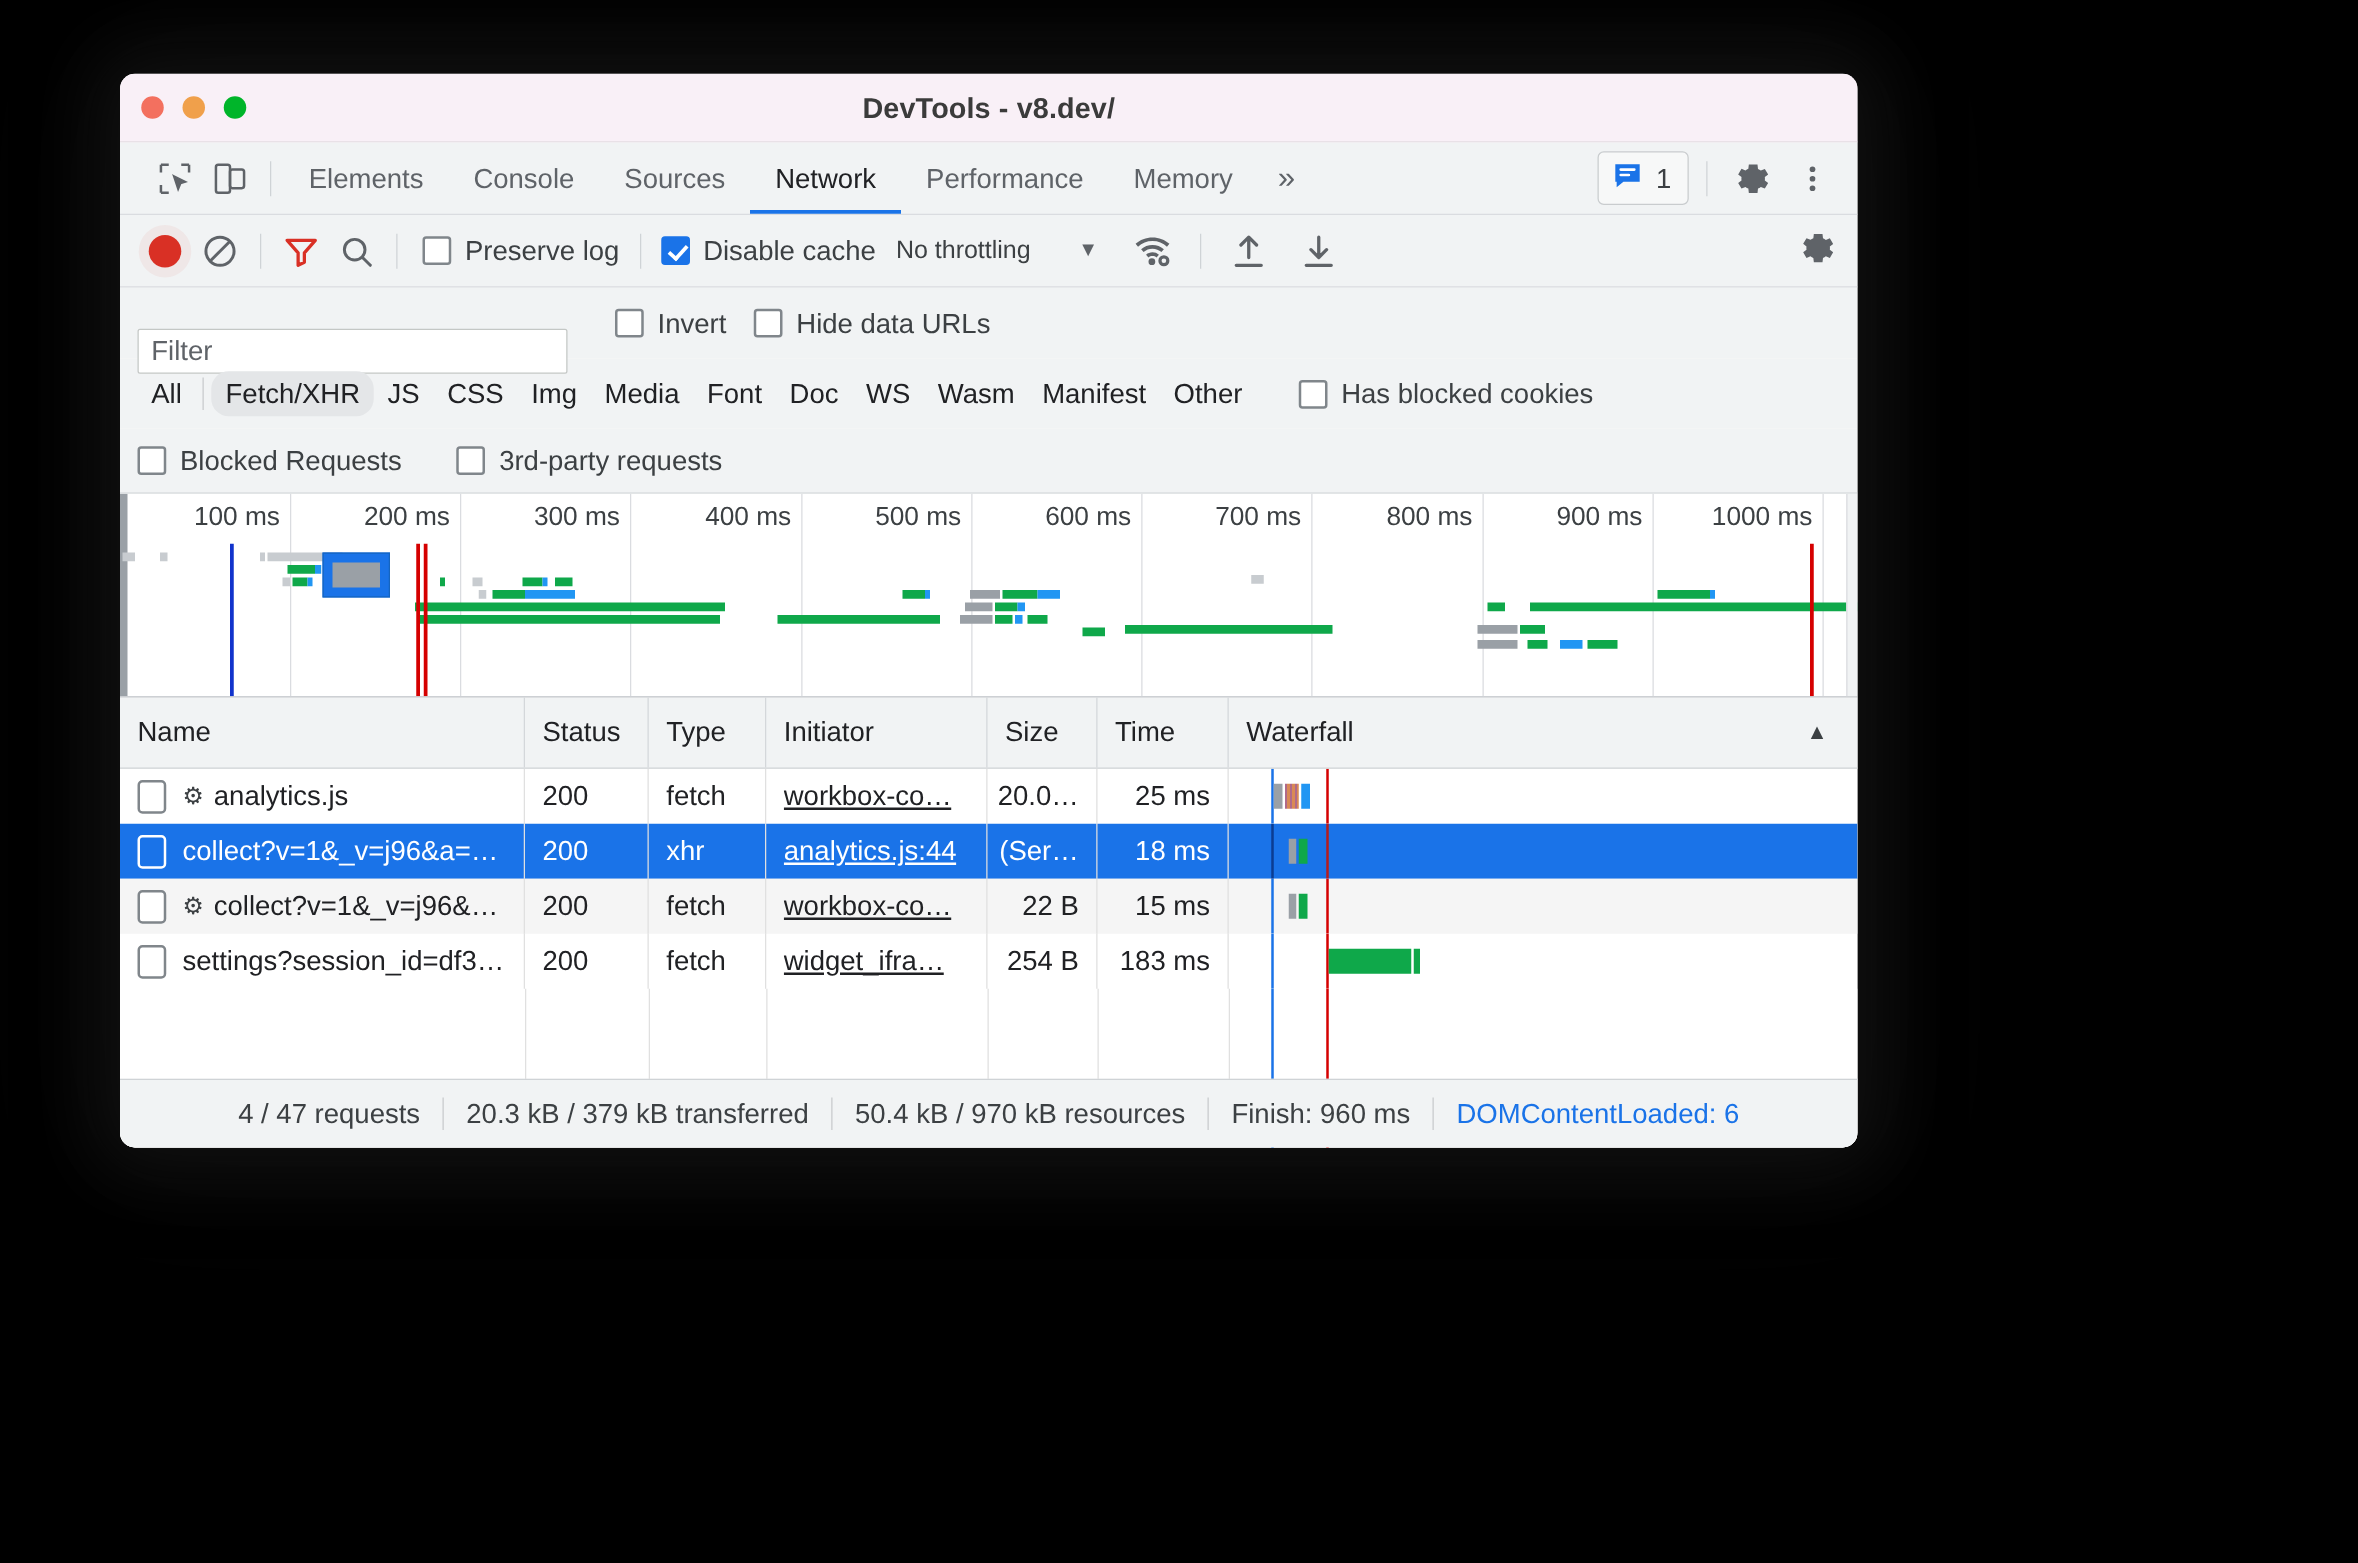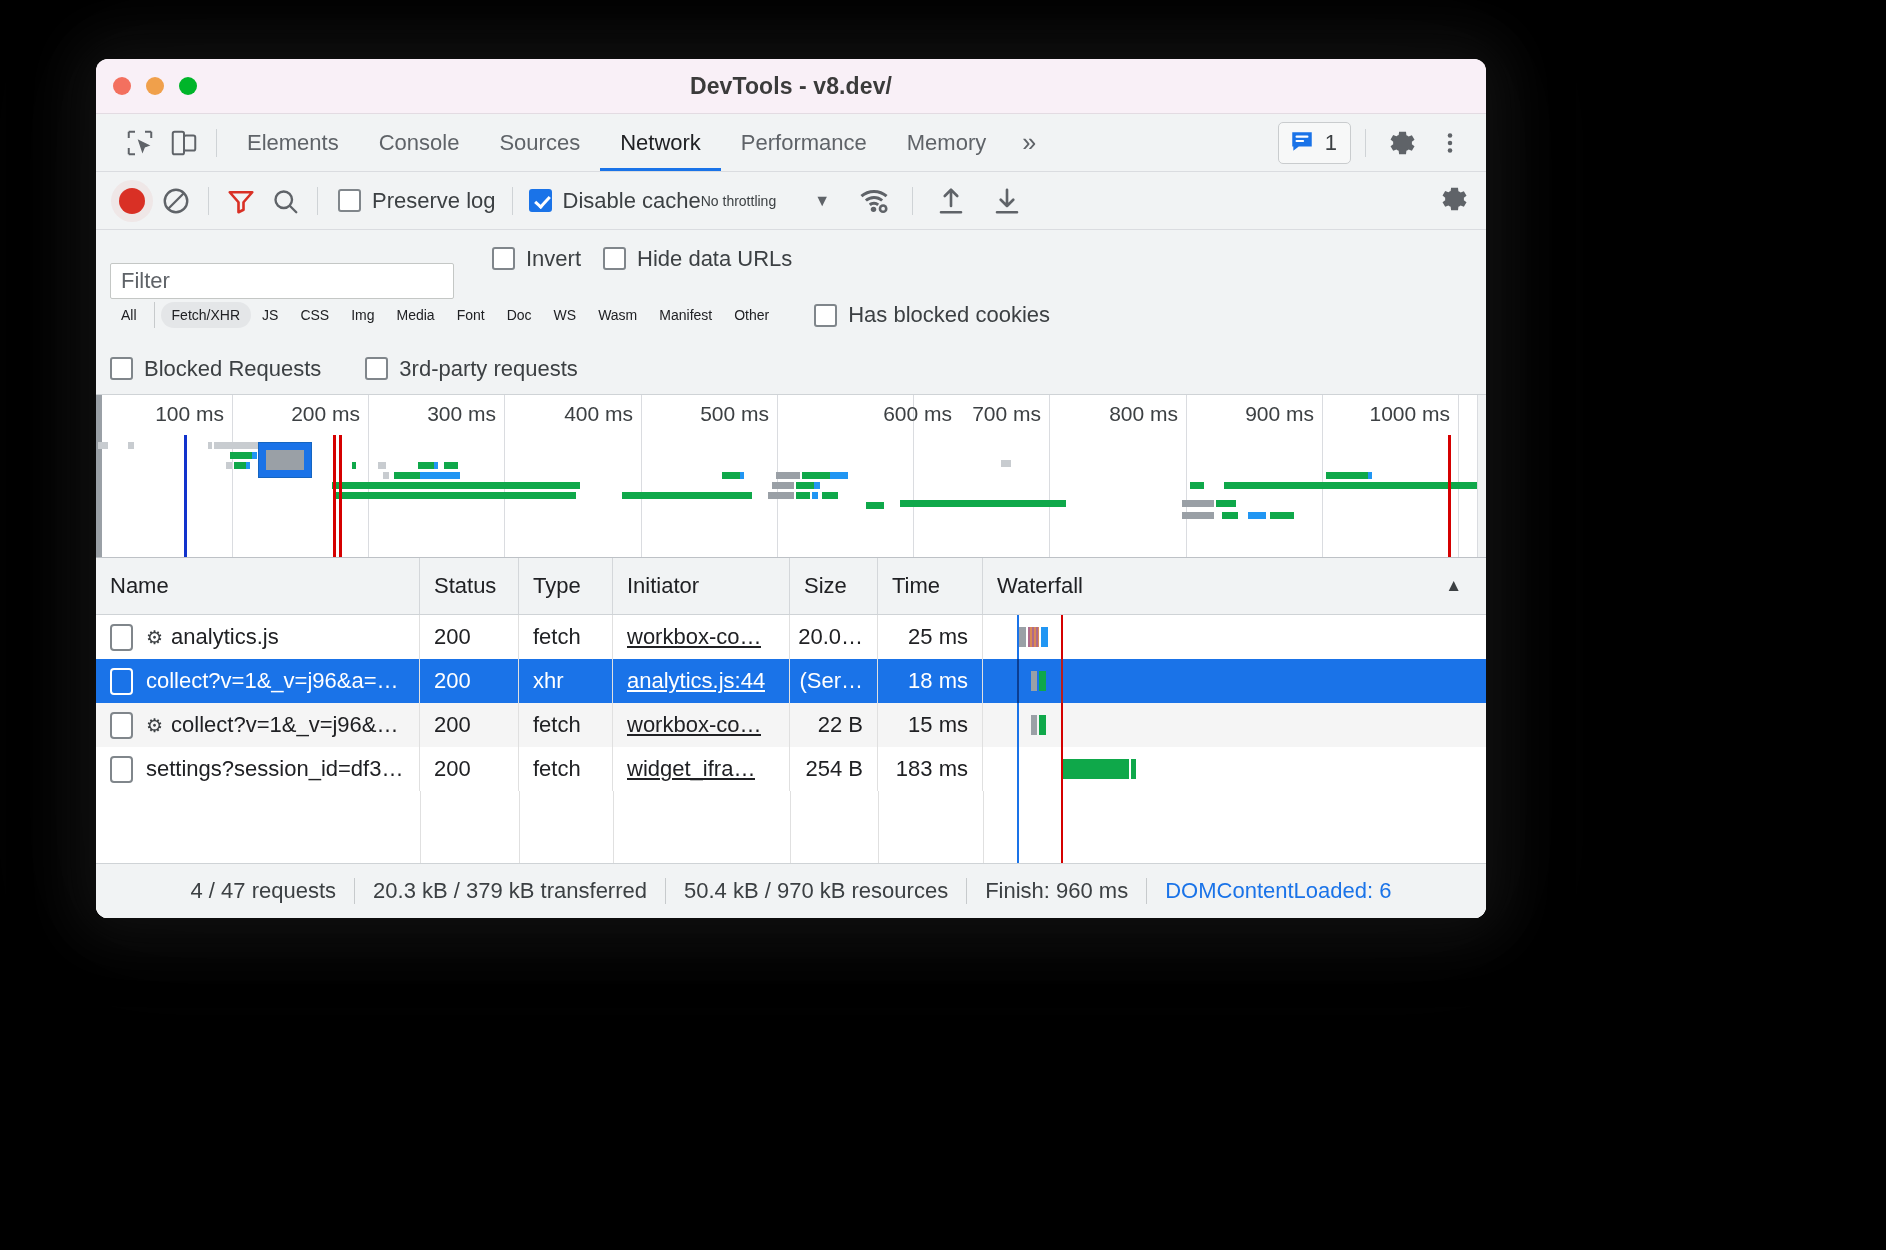--- a/index.html
+++ b/index.html
@@ -108,21 +108,21 @@
     position: absolute; left: 7px; top: 2px;
     width: 6px; height: 12px;
     border: solid #fff; border-width: 0 3px 3px 0;
     transform: rotate(42deg);
   }
   .chk-label {
     display: flex; align-items: center; gap: 11px;
     font-size: 22px; color: #3c4043; white-space: nowrap;
   }
   .throttle {
-    font-size: 14px; color: #3c4043; white-space: nowrap;
+    font-size: 20px; color: #3c4043; margin-left: 16px; white-space: nowrap;
   }
   .caret { font-size: 16px; color: #5f6368; margin-left: 38px; }
   .tb-gear { position: absolute; right: 16px; top: 50%; transform: translateY(-50%); }
   
   .filter-row {
     height: 57px; background: #f1f3f4;
     display: flex; align-items: center; padding: 0 14px;
   }
   .filter-input {
     width: 344px; height: 36px;
@@ -133,21 +133,21 @@
     font-family: "Liberation Sans", sans-serif;
     margin-top: 45px;
   }
   .filter-input::placeholder { color: #5f6368; }
   .filter-row .chk-label { margin-left: 38px; }
   .types-row {
     height: 56px; background: #f1f3f4;
     display: flex; align-items: center; padding: 0 14px;
   }
   .type-chip {
-    font-size: 14px; color: #202124;
+    font-size: 22px; color: #202124;
     padding: 5px 11px; border-radius: 14px; white-space: nowrap;
   }
   .type-chip.active { background: #e4e6e8; }
   .type-sep { width: 1px; height: 26px; background: #c7cacc; margin: 0 6px; }
   .types-row .chk-label { margin-left: 34px; }
   .blocked-row {
     height: 52px; background: #f1f3f4;
     display: flex; align-items: center; padding: 0 14px;
     border-bottom: 1px solid #cfd3d6;
   }
@@ -443,21 +443,21 @@
         <div class="ov-gline" style="left:953px"></div>
         <div class="ov-gline" style="left:1090px"></div>
         <div class="ov-gline" style="left:1226px"></div>
         <div class="ov-gline" style="left:1362px"></div>
       </div>
       <div class="ov-label" style="left:136px">100 ms</div>
       <div class="ov-label" style="left:272px">200 ms</div>
       <div class="ov-label" style="left:408px">300 ms</div>
       <div class="ov-label" style="left:545px">400 ms</div>
       <div class="ov-label" style="left:681px">500 ms</div>
-      <div class="ov-label" style="left:864px">600 ms</div>
+      <div class="ov-label" style="left:817px">600 ms</div>
       <div class="ov-label" style="left:953px">700 ms</div>
       <div class="ov-label" style="left:1090px">800 ms</div>
       <div class="ov-label" style="left:1226px">900 ms</div>
       <div class="ov-label" style="left:1362px">1000 ms</div>
 
       <div>
 
         <div class="ov-bar ov-lgrey" style="left:2px; top:47px; width:10px;"></div>
         <div class="ov-bar ov-lgrey" style="left:32px; top:47px; width:6px;"></div>
         <div class="ov-bar ov-lgrey" style="left:112px; top:47px; width:4px;"></div>

